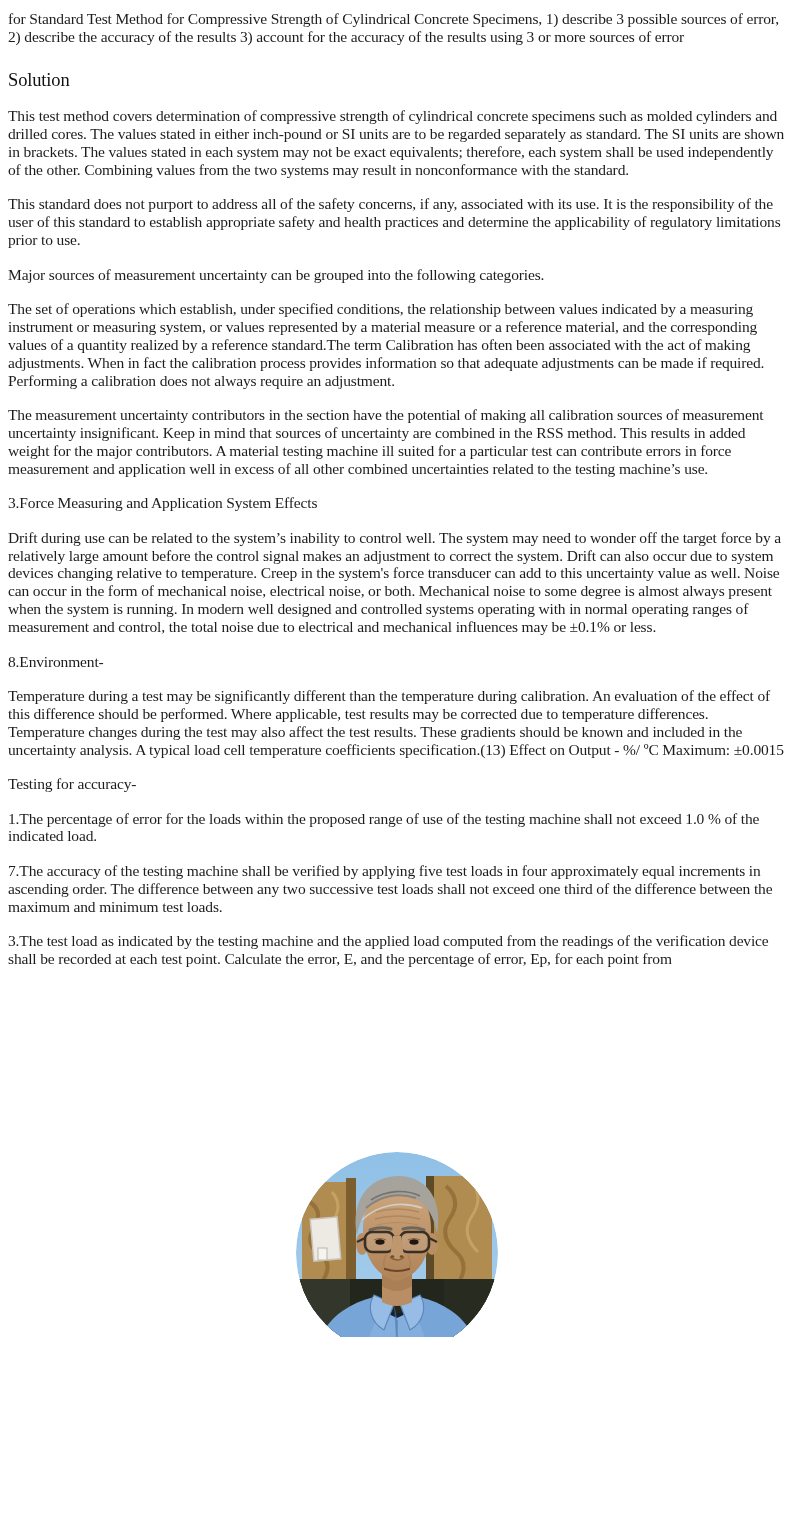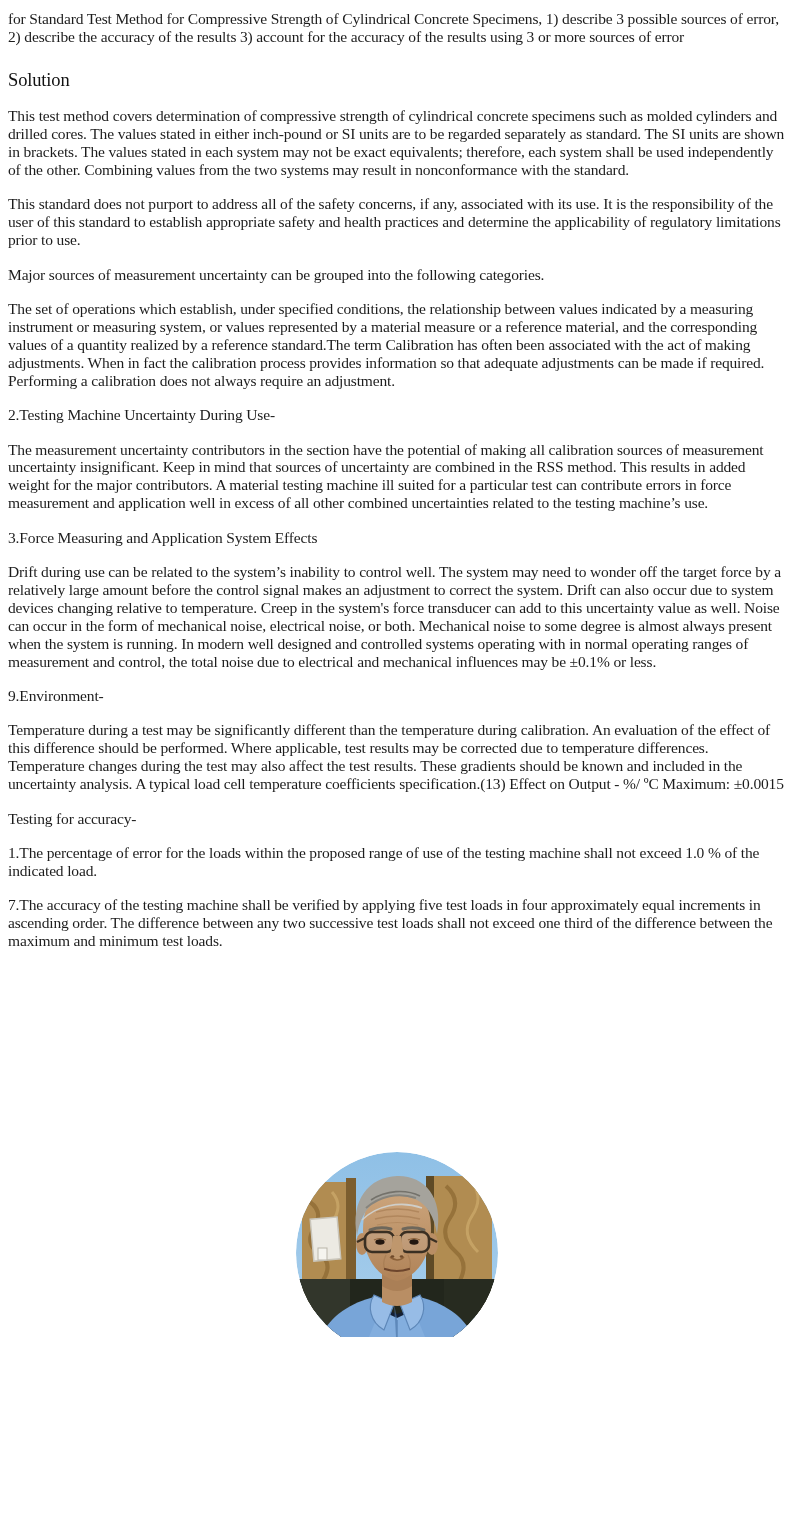--- a/index.html
+++ b/index.html
@@ -62,29 +62,29 @@
 <div class="page">
 
   <div class="doc">
     <p class="intro">for Standard Test Method for Compressive Strength of Cylindrical Concrete Specimens, 1) describe 3 possible sources of error, 2) describe the accuracy of the results 3) account for the accuracy of the results using 3 or more sources of error</p>
     <h3>Solution</h3>
     <div>
         <p>This test method covers determination of compressive strength of cylindrical concrete specimens such as molded cylinders and drilled cores. The values stated in either inch-pound or SI units are to be regarded separately as standard. The SI units are shown in brackets. The values stated in each system may not be exact equivalents; therefore, each system shall be used independently of the other. Combining values from the two systems may result in nonconformance with the standard.</p>
         <p>This standard does not purport to address all of the safety concerns, if any, associated with its use. It is the responsibility of the user of this standard to establish appropriate safety and health practices and determine the applicability of regulatory limitations prior to use.</p>
         <p>Major sources of measurement uncertainty can be grouped into the following categories.</p>
         <p>The set of operations which establish, under specified conditions, the relationship between values indicated by a measuring instrument or measuring system, or values represented by a material measure or a reference material, and the corresponding values of a quantity realized by a reference standard.The term Calibration has often been associated with the act of making adjustments. When in fact the calibration process provides information so that adequate adjustments can be made if required. Performing a calibration does not always require an adjustment.</p>
-        <p>2.Testing Machine Uncertainty During Use-</p>
         <p>The measurement uncertainty contributors in the section have the potential of making all calibration sources of measurement uncertainty insignificant. Keep in mind that sources of uncertainty are combined in the RSS method. This results in added weight for the major contributors. A material testing machine ill suited for a particular test can contribute errors in force measurement and application well in excess of all other combined uncertainties related to the testing machine’s use.</p>
         <p>3.Force Measuring and Application System Effects</p>
         <p>Drift during use can be related to the system’s inability to control well. The system may need to wonder off the target force by a relatively large amount before the control signal makes an adjustment to correct the system. Drift can also occur due to system devices changing relative to temperature. Creep in the system's force transducer can add to this uncertainty value as well. Noise can occur in the form of mechanical noise, electrical noise, or both. Mechanical noise to some degree is almost always present when the system is running. In modern well designed and controlled systems operating with in normal operating ranges of measurement and control, the total noise due to electrical and mechanical influences may be ±0.1% or less.</p>
-        <p>9.Environment-</p>
+        <p>8.Environment-</p>
         <p>Temperature during a test may be significantly different than the temperature during calibration. An evaluation of the effect of this difference should be performed. Where applicable, test results may be corrected due to temperature differences. Temperature changes during the test may also affect the test results. These gradients should be known and included in the uncertainty analysis. A typical load cell temperature coefficients specification.(13) Effect on Output - %/ ºC Maximum: ±0.0015</p>
         <p>Testing for accuracy-</p>
         <p>1.The percentage of error for the loads within the proposed range of use of the testing machine shall not exceed 1.0 % of the indicated load.</p>
         <p>7.The accuracy of the testing machine shall be verified by applying five test loads in four approximately equal increments in ascending order. The difference between any two successive test loads shall not exceed one third of the difference between the maximum and minimum test loads.</p>
+        <p>3.The test load as indicated by the testing machine and the applied load computed from the readings of the verification device shall be recorded at each test point. Calculate the error, E, and the percentage of error, Ep, for each point from</p>
       </div>
   </div>
 
   <div class="avatar-row">
     <div class="avatar">
       <svg viewBox="0 0 202 202" width="202" height="202" xmlns="http://www.w3.org/2000/svg">
         <defs>
           <clipPath id="avclip">
               <circle cx="101" cy="101" r="101"></circle>
             </clipPath>

